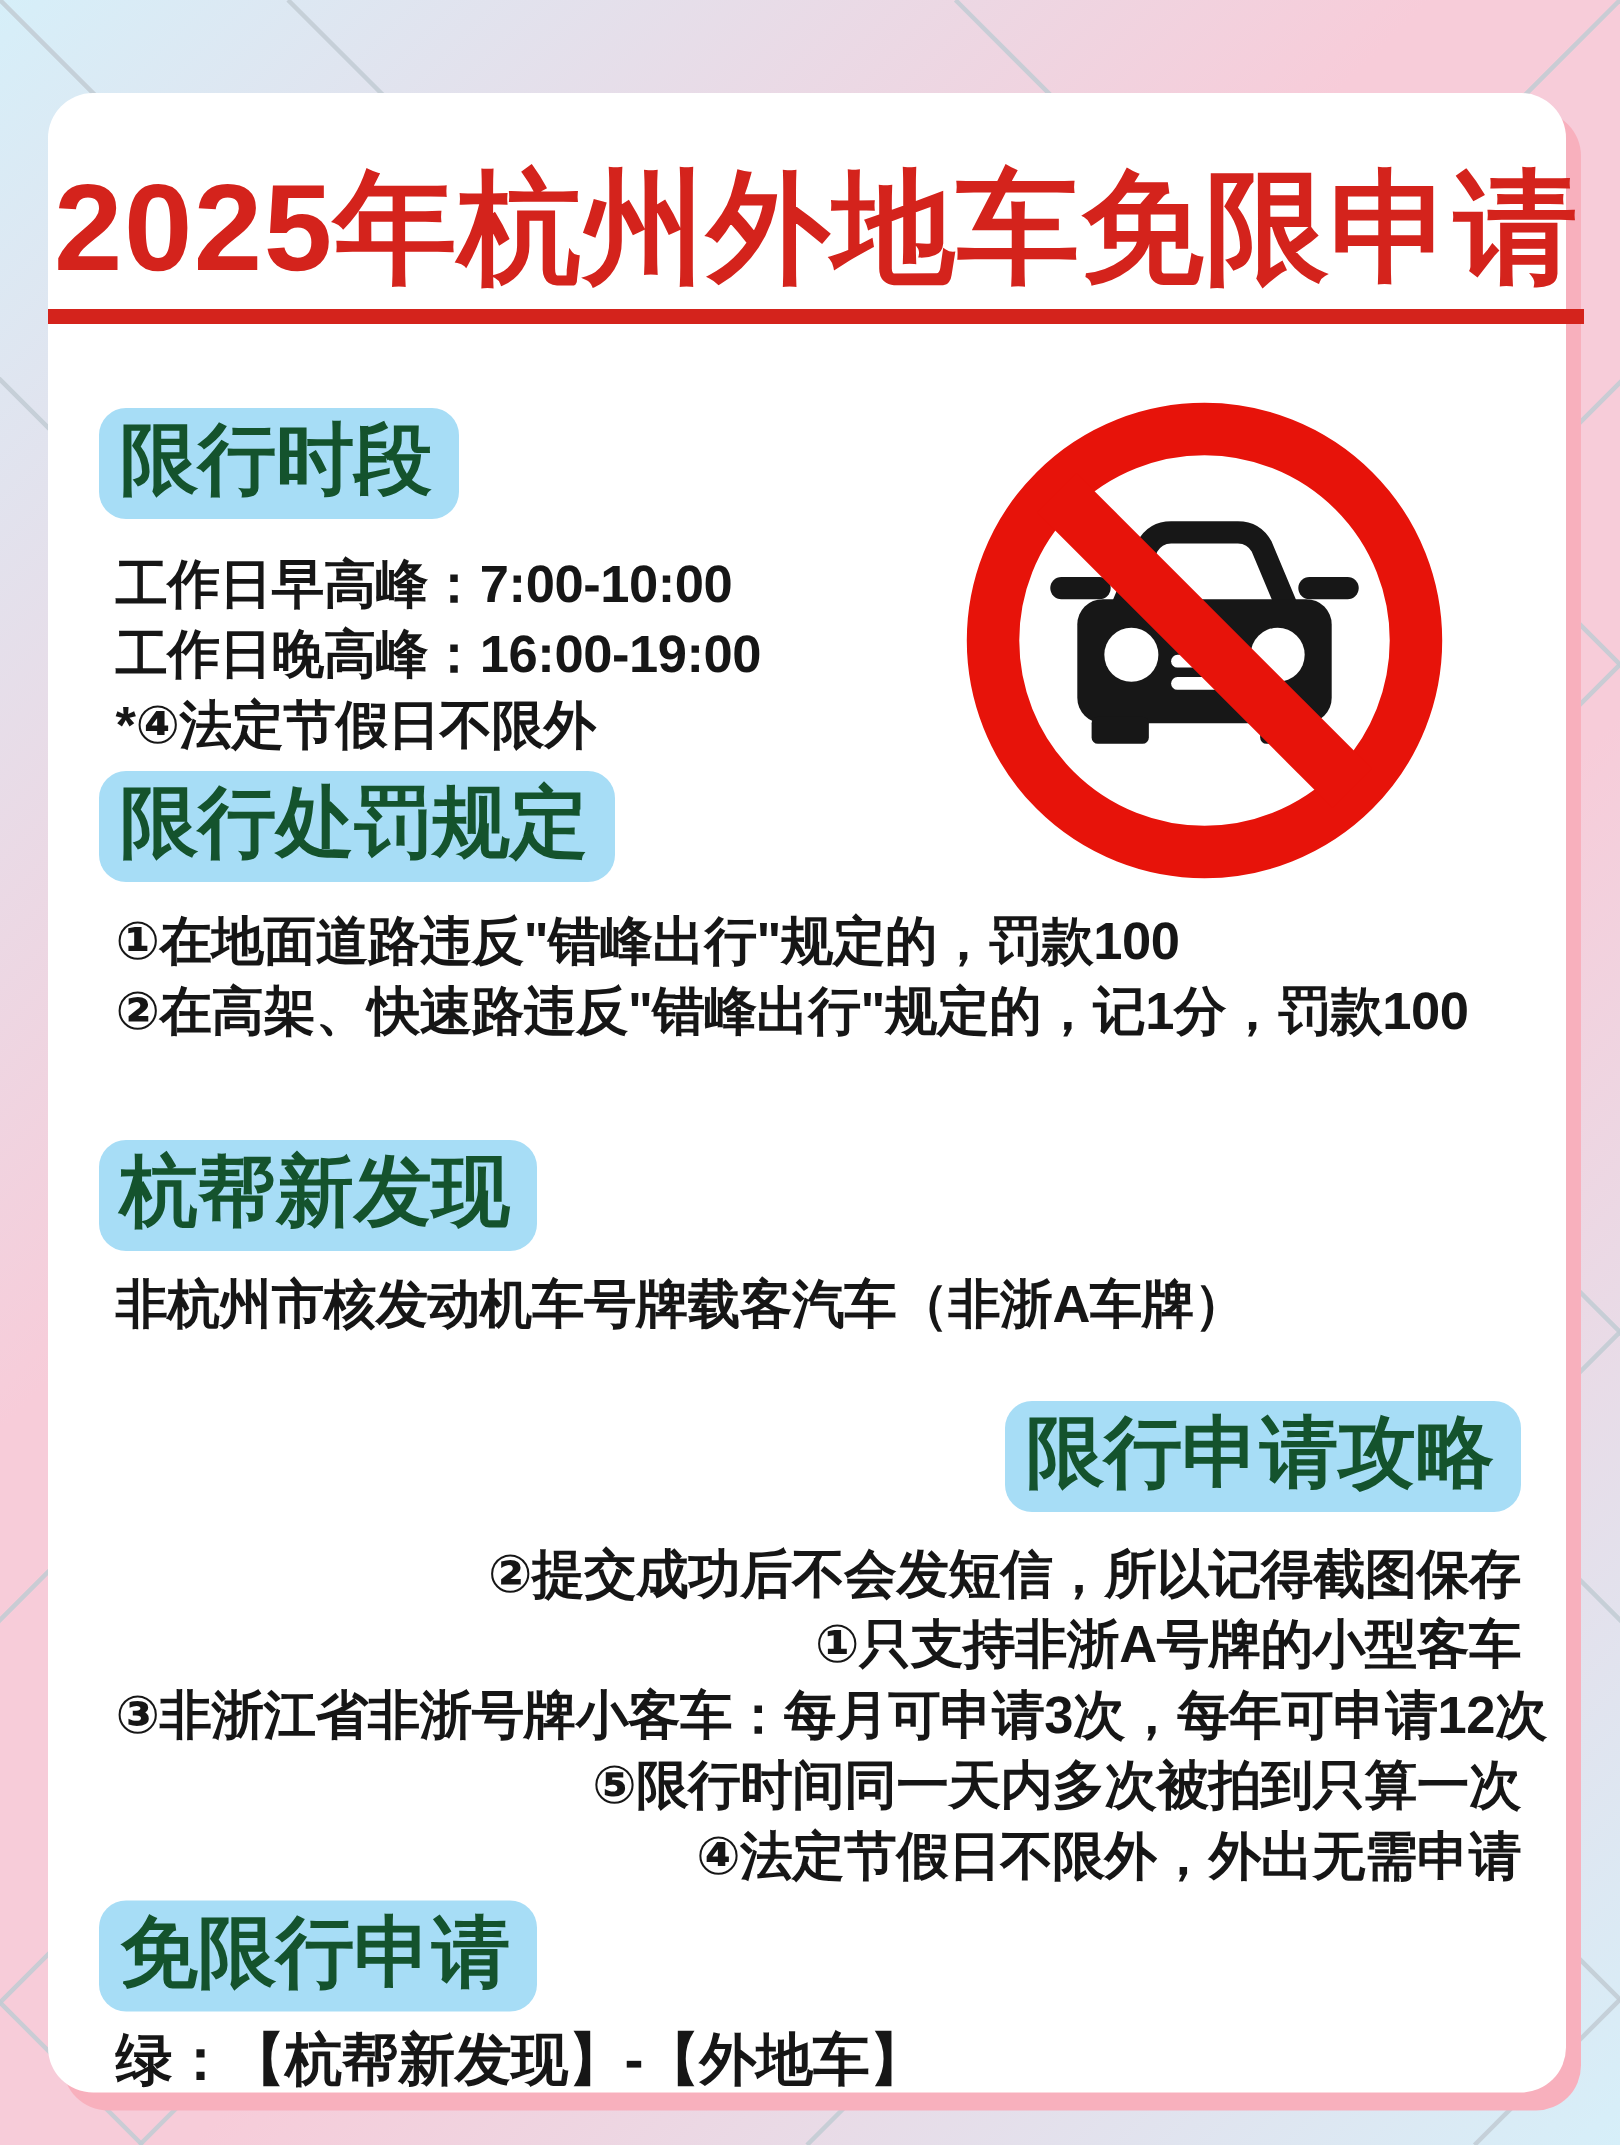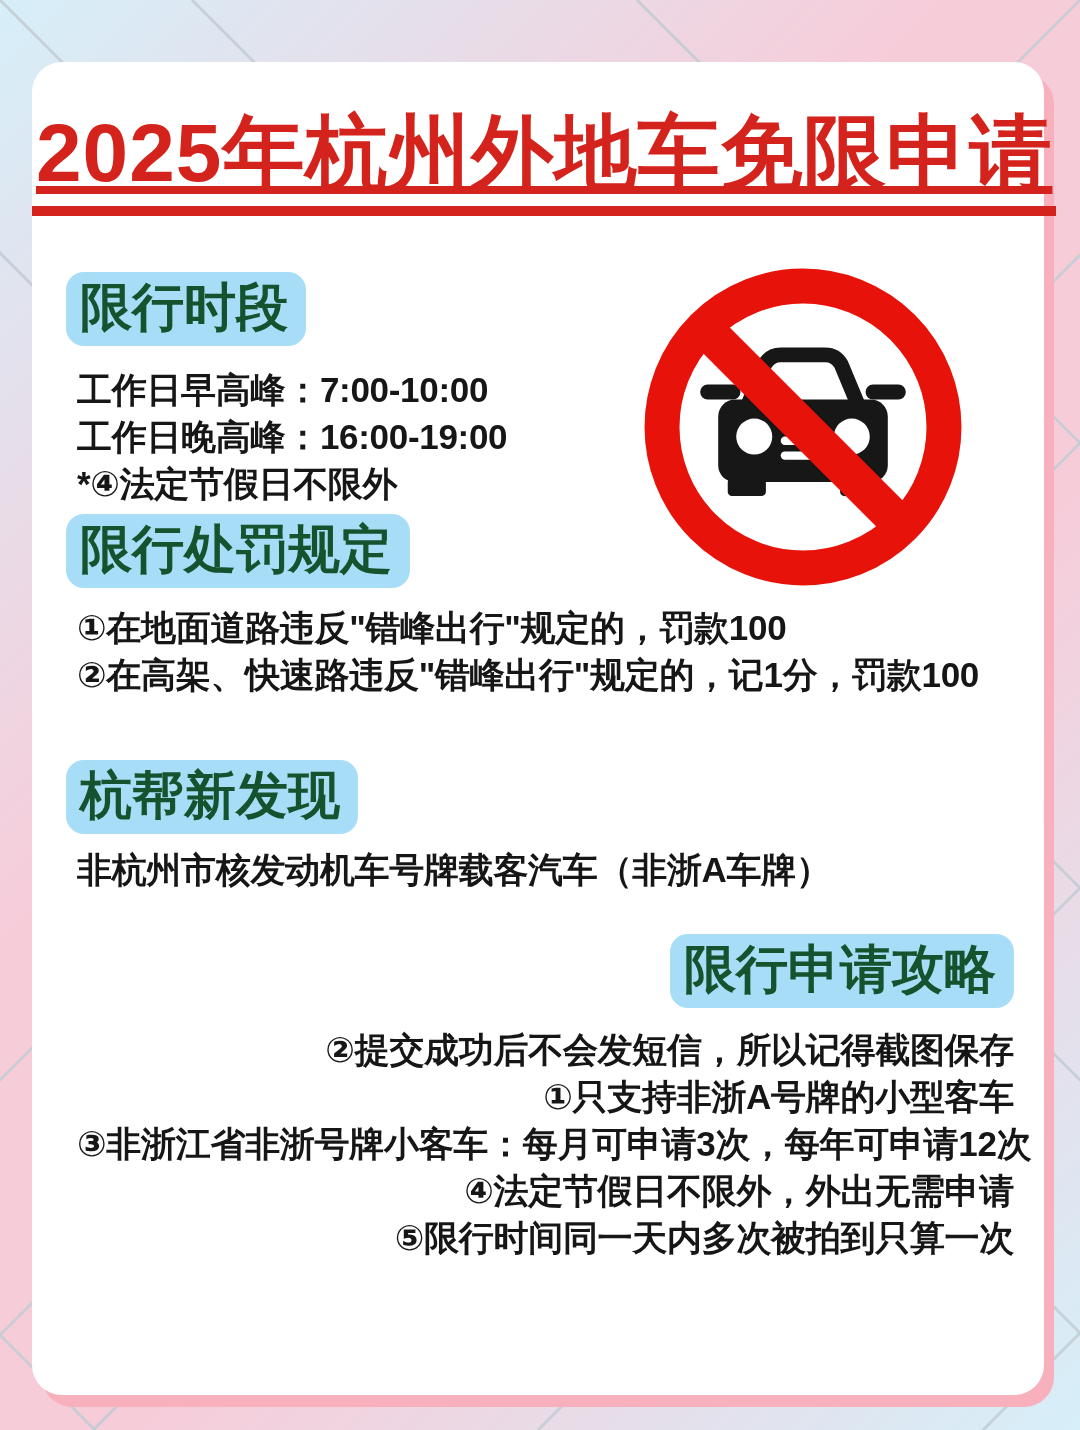--- a/index.html
+++ b/index.html
@@ -35,21 +35,21 @@
     border-radius:30px;
     box-shadow:10px 12px 0 var(--card-shadow-pink);
   }
 
   .title-wrap{position:absolute;top:48px;left:0;width:100%;text-align:center;}
   .title{
     display:inline-block;white-space:nowrap;
     font-size:82px;font-weight:800;letter-spacing:1px;
     color:var(--accent-red);
     border-bottom:10px solid var(--accent-red);
-    padding:0 4px 10px 4px;line-height:1.05;text-decoration:underline;
+    padding:0 4px 10px 4px;line-height:1.05;
   }
 
   .section{position:absolute;left:34px;right:30px;}
   .sec1{top:210px;} .sec2{top:452px;} .sec3{top:698px;} .sec4{top:872px;text-align:right;} .sec5{top:1205px;}
 
   .badge{
     display:inline-block;
     background:var(--highlight-blue);
     color:#14532d;
     font-size:52px;font-weight:800;line-height:1.12;
@@ -137,19 +137,25 @@
       <div class="line">非杭州市核发动机车号牌载客汽车（非浙A车牌）</div>
     </div>
   </div>
 
   <div class="section sec4">
     <span class="badge">限行申请攻略</span>
     <div class="body-lines">
       <div class="line">②提交成功后不会发短信，所以记得截图保存</div>
       <div class="line">①只支持非浙A号牌的小型客车</div>
       <div class="line">③非浙江省非浙号牌小客车：每月可申请3次，每年可申请12次</div>
+      <div class="line">⑤限行时间同一天内多次被拍到只算一次</div>
       <div class="line">④法定节假日不限外，外出无需申请</div>
-      <div class="line">⑤限行时间同一天内多次被拍到只算一次</div>
     </div>
   </div>
 
+  <div class="section sec5">
+    <span class="badge">免限行申请</span>
+    <div class="body-lines">
+      <div class="line">绿：【杭帮新发现】-【外地车】</div>
+    </div>
+  </div>
 
 </div>
 
 </body></html>

